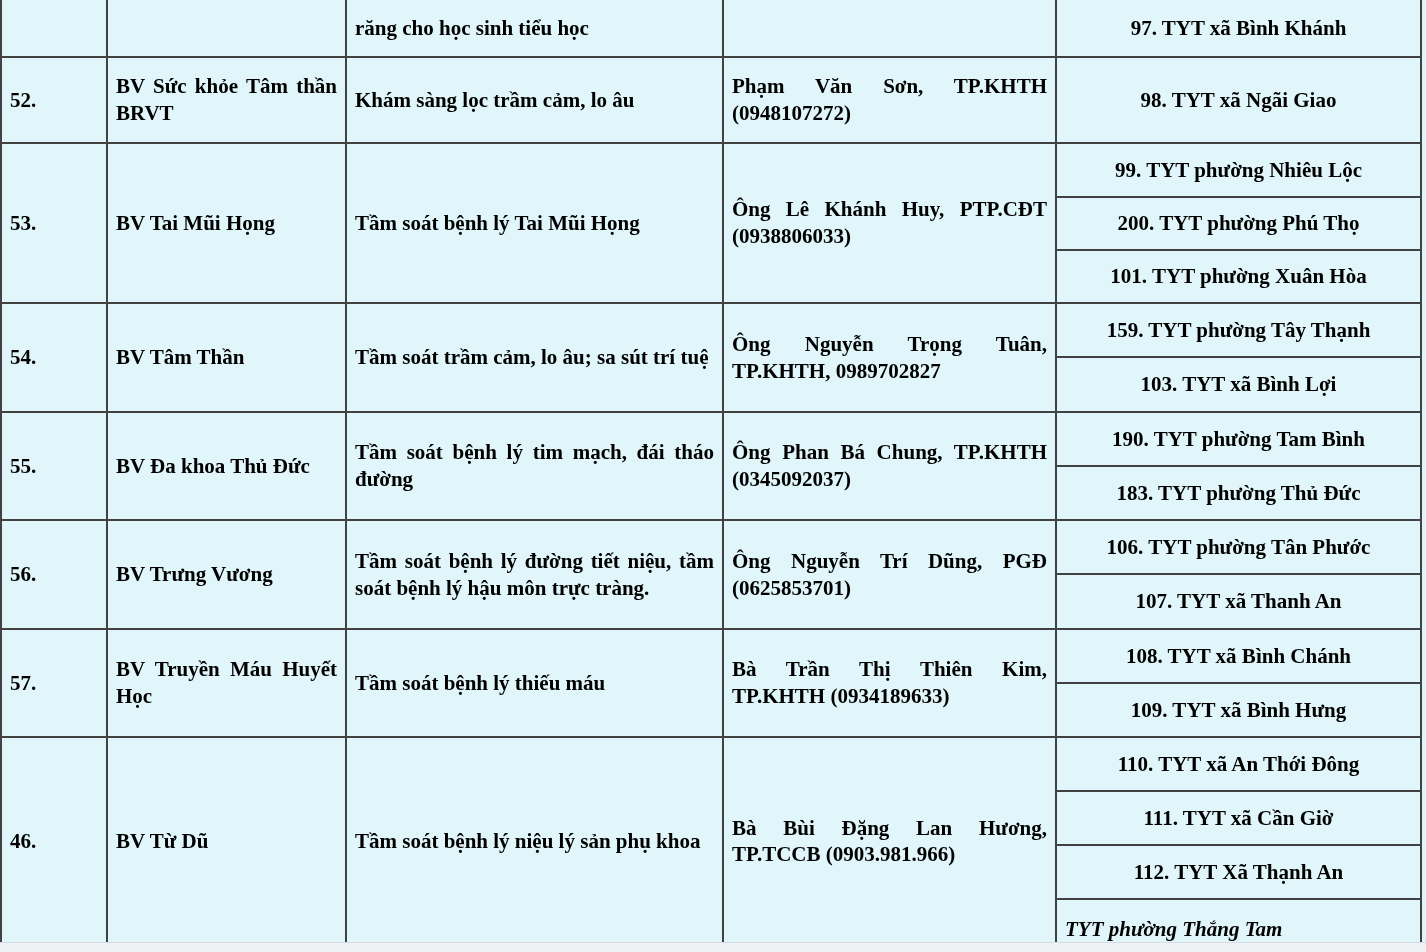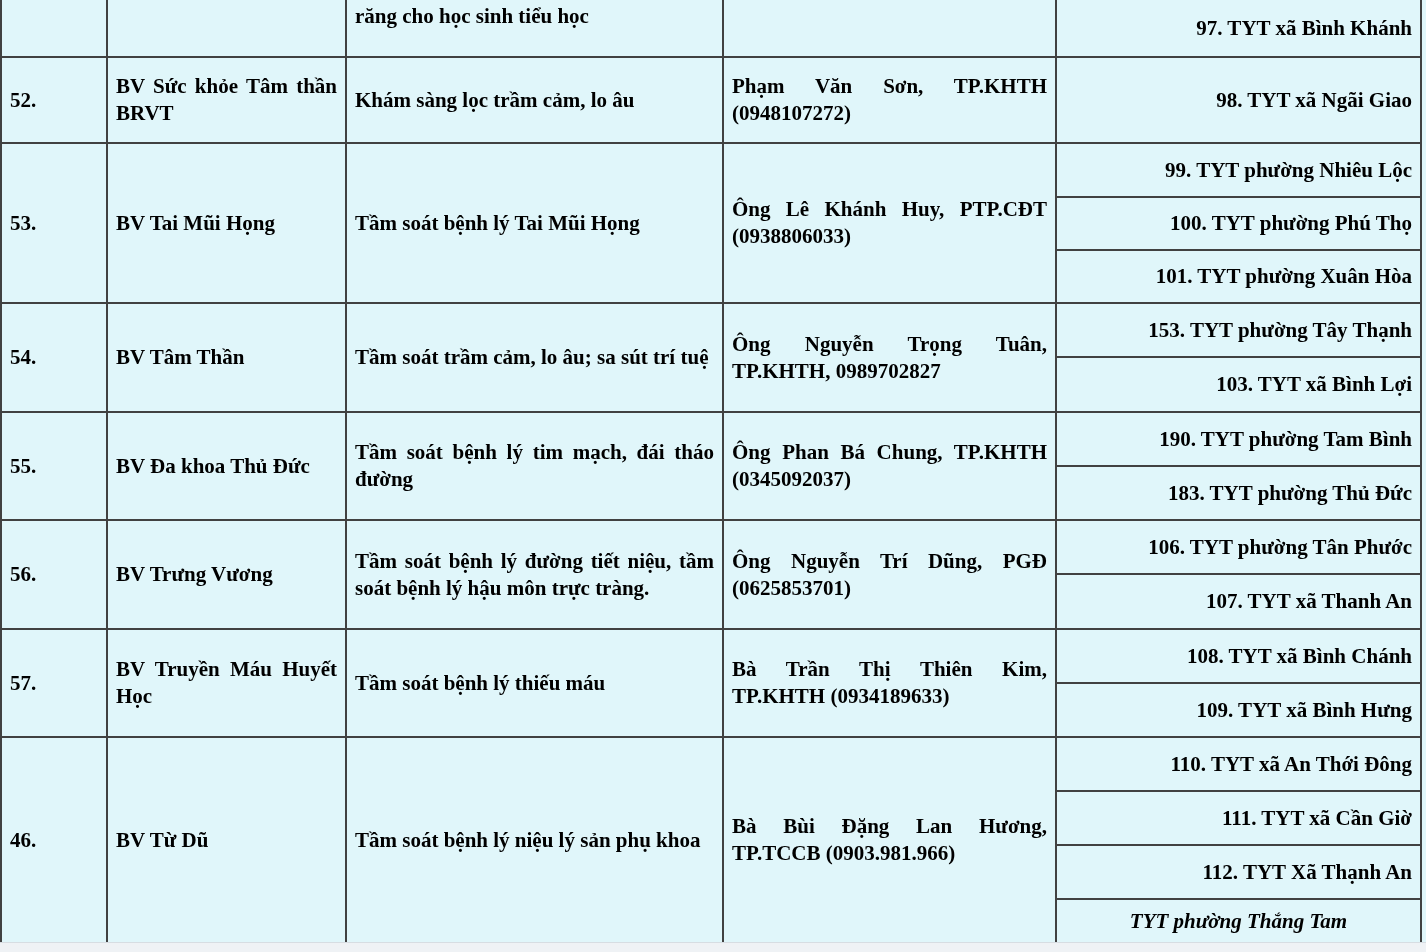--- a/index.html
+++ b/index.html
@@ -29,27 +29,27 @@
     font-weight: bold;
     line-height: 1.28;
     overflow: visible;
     padding: 2px 8px;
   }
   table.doc-table tr:first-child > td { border-top: none; }
   td.c-no      { text-align: left; padding-left: 11px; }
   td.c-hosp    { text-align: justify; padding-left: 12px; padding-right: 8px; margin-top: 8px; }
   td.c-serv    { text-align: justify; padding-left: 9px;  padding-right: 5px; }
   td.c-cont    { text-align: justify; padding-left: 10px; padding-right: 8px; }
-  td.c-tyt     { text-align: right; padding-left: 8px; padding-right: 4px; }
-  td.c-serv.partial-top { vertical-align: top; padding-top: 3px; }
+  td.c-tyt     { text-align: center; padding-left: 8px; padding-right: 4px; }
+  td.c-serv.partial-top { vertical-align: top; padding-top: 15px; }
   td.c-tyt.emph {
     font-style: italic;
-    text-align: center;
+    text-align: left;
     vertical-align: top;
-    padding-top: 8px;
+    padding-top: 16px;
   }
   
   #page-edge {
     position: absolute;
     left: 0;
     bottom: 0;
     width: 1426px;
     height: 9px;
     background: #eff2f5;
     border-top: 1px solid #d7dde2;
@@ -83,31 +83,31 @@
           <td class="c-tyt">98. TYT xã Ngãi Giao</td>
         </tr>
         <tr style="height: 54px;">
           <td class="c-no" rowspan="3">53.</td>
           <td class="c-hosp" rowspan="3">BV Tai Mũi Họng</td>
           <td class="c-serv" rowspan="3">Tầm soát bệnh lý Tai Mũi Họng</td>
           <td class="c-cont" rowspan="3">Ông Lê Khánh Huy, PTP.CĐT (0938806033)</td>
           <td class="c-tyt">99. TYT phường Nhiêu Lộc</td>
         </tr>
         <tr style="height: 53px;">
-          <td class="c-tyt">100. TYT phường Phú Thọ</td>
+          <td class="c-tyt">200. TYT phường Phú Thọ</td>
         </tr>
         <tr style="height: 53px;">
           <td class="c-tyt">101. TYT phường Xuân Hòa</td>
         </tr>
         <tr style="height: 54px;">
           <td class="c-no" rowspan="2">54.</td>
           <td class="c-hosp" rowspan="2">BV Tâm Thần</td>
           <td class="c-serv" rowspan="2">Tầm soát trầm cảm, lo âu; sa sút trí tuệ</td>
           <td class="c-cont" rowspan="2">Ông Nguyễn Trọng Tuân, TP.KHTH, 0989702827</td>
-          <td class="c-tyt">153. TYT phường Tây Thạnh</td>
+          <td class="c-tyt">159. TYT phường Tây Thạnh</td>
         </tr>
         <tr style="height: 55px;">
           <td class="c-tyt">103. TYT xã Bình Lợi</td>
         </tr>
         <tr style="height: 54px;">
           <td class="c-no" rowspan="2">55.</td>
           <td class="c-hosp" rowspan="2">BV Đa khoa Thủ Đức</td>
           <td class="c-serv" rowspan="2">Tầm soát bệnh lý tim mạch, đái tháo đường</td>
           <td class="c-cont" rowspan="2">Ông Phan Bá Chung, TP.KHTH (0345092037)</td>
           <td class="c-tyt">190. TYT phường Tam Bình</td>

